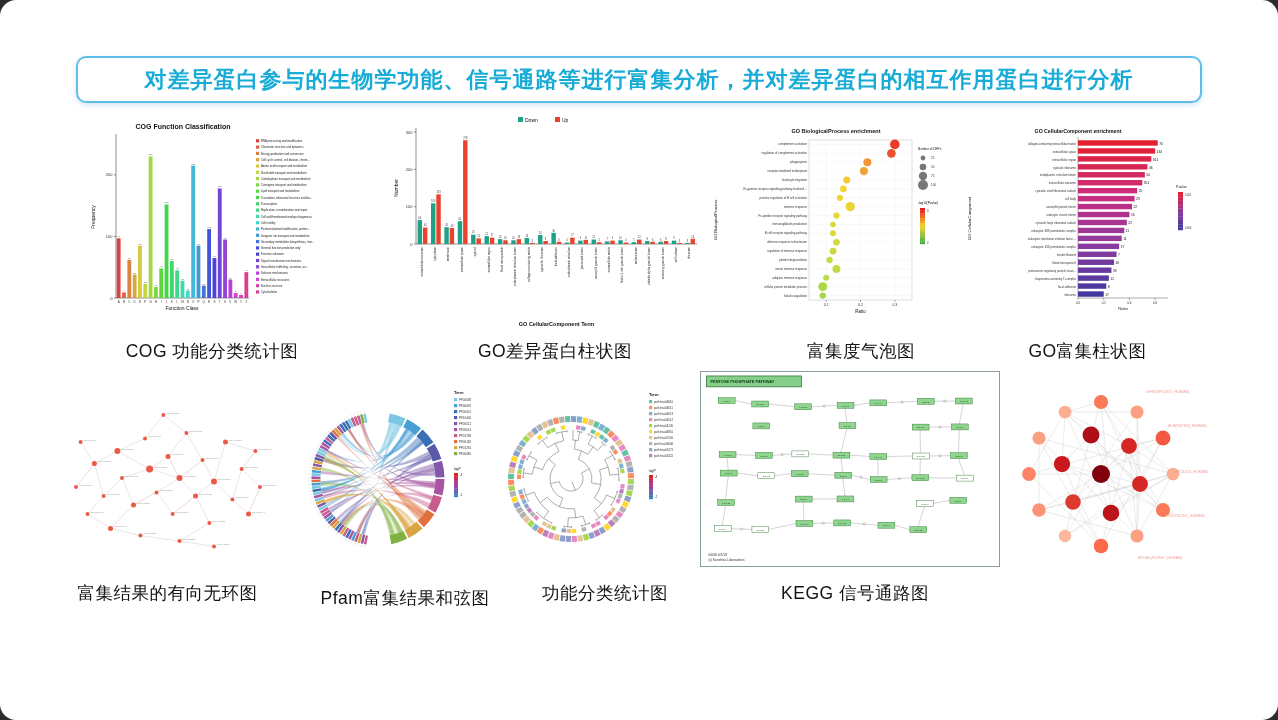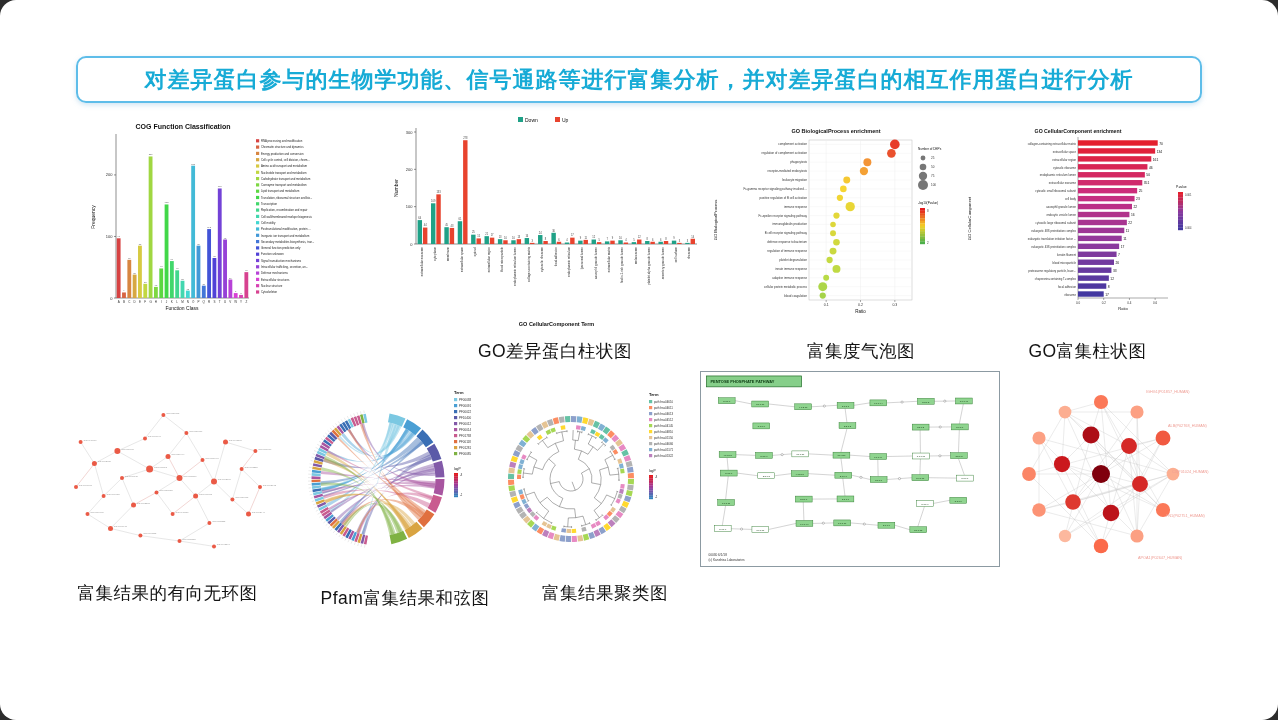--- a/index.html
+++ b/index.html
@@ -1256,20 +1256,22 @@
         <circle cx="129" cy="69" r="7.949999999999999" fill="rgb(213,40,38)"></circle>
         <circle cx="101" cy="97" r="9" fill="rgb(128,0,13)"></circle>
         <text x="146" y="16" font-size="3.8" fill="#ef9e95" text-anchor="start">IGHG1(P01857_HUMAN)</text>
         <text x="168" y="50" font-size="3.8" fill="#ef9e95" text-anchor="start">ALB(P02768_HUMAN)</text>
         <text x="172" y="96" font-size="3.8" fill="#ef9e95" text-anchor="start">C3(P01024_HUMAN)</text>
         <text x="166" y="140" font-size="3.8" fill="#ef9e95" text-anchor="start">FN1(P02751_HUMAN)</text>
         <text x="138" y="182" font-size="3.8" fill="#ef9e95" text-anchor="start">APOA1(P02647_HUMAN)</text>
       </svg>
   </div>
 
+  <div class="caption" id="cap-cog">COG 功能分类统计图</div>
   <div class="caption" id="cap-bubble">富集度气泡图</div>
   <div class="caption" id="cap-gobar">GO差异蛋白柱状图</div>
   <div class="caption" id="cap-goenrich">GO富集柱状图</div>
   <div class="caption" id="cap-dag">富集结果的有向无环图</div>
   <div class="caption" id="cap-chord">Pfam富集结果和弦图</div>
-  <div class="caption" id="cap-cluster">富集结果聚类图</div>
+  <div class="caption" id="cap-cluster">功能分类统计图</div>
+  <div class="caption" id="cap-kegg">KEGG 信号通路图</div>
 
 </div>
 
 </body></html>

